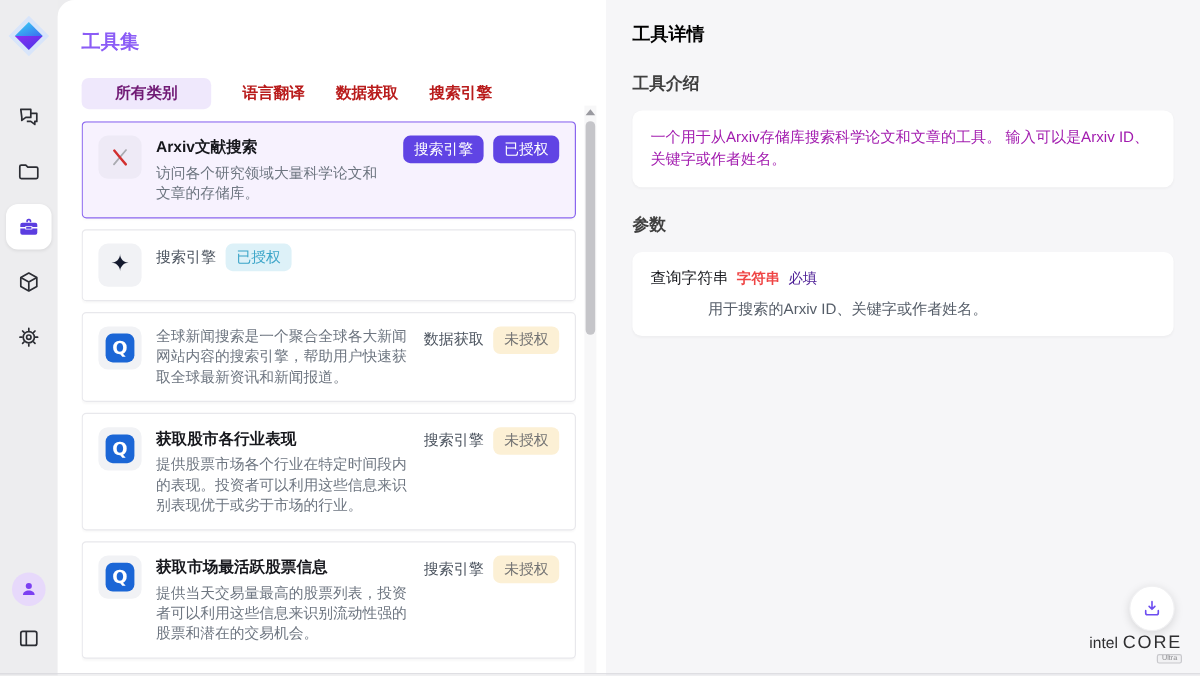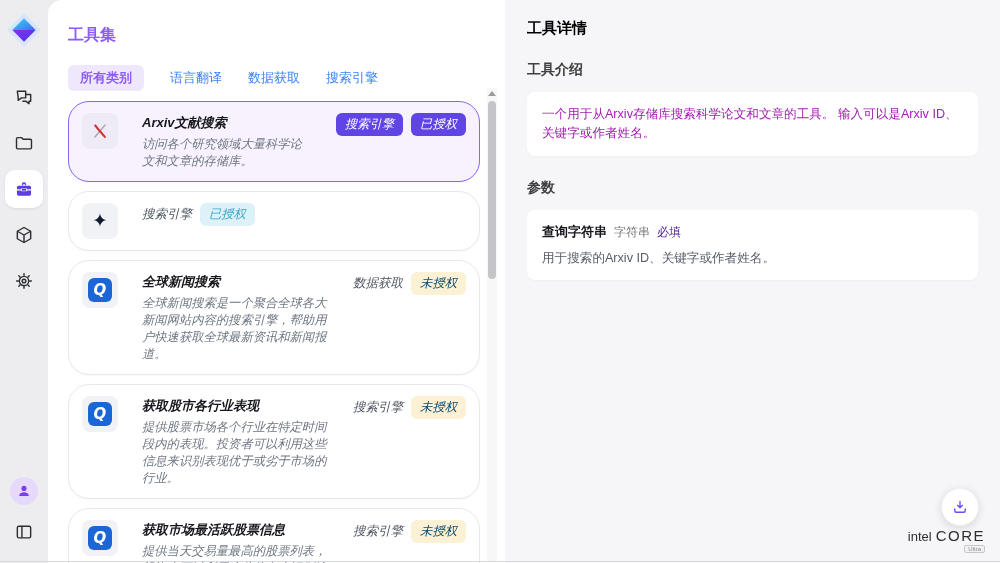--- a/index.html
+++ b/index.html
@@ -26,28 +26,27 @@
     width:28px; height:28px; border-radius:50%; background:#e7d9fb;
     display:flex; align-items:center; justify-content:center; margin-bottom:8px; cursor:pointer;
   }
   
   .tools-panel {
     position:absolute; left:48px; top:0; width:457px; height:100%;
     background:#ffffff; border-radius:14px 0 0 0;
   }
   .tools-title { font-size:16px; font-weight:bold; margin:25px 0 0 20px; color:#8b5cf6; }
   .tabs { display:flex; align-items:center; gap:26px; margin:19px 0 10px 20px; font-size:13px; }
-  .tab { color:#3b82f6; cursor:pointer; }
-  .tab.active { background:#efe8fc; color:#8b5cf6; padding:4px 12px; border-radius:6px; font-weight:bold; }
+  .tab { color:#b91c1c; cursor:pointer;font-weight:bold; }
+  .tab.active { background:#efe8fc; color:#701a75; padding:4px 28px; border-radius:6px; font-weight:bold; }
   .tool-list { margin-left:20px; width:412px; height:475px; overflow:hidden; }
   .card {
-    display:flex; gap:24px; background:#ffffff; border:1px solid #e8e8ec;
-    border-radius:21px; padding:11px 13px; margin-bottom:9px; cursor:pointer;
+    display:flex; gap:12px; background:#ffffff; border:1px solid #e8e8ec;
+    border-radius:4px; padding:11px 13px; margin-bottom:9px; cursor:pointer;
     box-shadow:0 1px 2px rgba(20,20,40,.03);
-    font-style:italic;
   }
   .card.selected { border:1.5px solid #8a66ef; background:#f7f2fe; }
   .card-icon {
     width:36px; height:36px; border-radius:8px; background:#f1f2f5;
     display:flex; align-items:center; justify-content:center; flex-shrink:0;
   }
   .card.selected .card-icon { background:#eeeaf6; }
   .q-chip {
     width:24px; height:24px; border-radius:6px; background:#1b66d6; color:#fff;
     font-size:15px; font-weight:bold; display:flex; align-items:center; justify-content:center;
@@ -55,21 +54,21 @@
   }
   .star-glyph { font-size:19px; color:#141a2e; line-height:1; }
   .card-body { flex:1; min-width:0; }
   .card-title { font-size:13px; font-weight:bold; color:#17181d; margin:1px 0 4px 0; }
   .card-desc { font-size:12.3px; color:#6e7681; line-height:1.38; }
   .card-badges { display:flex; gap:8px; align-items:flex-start; flex-shrink:0; }
   .tag-plain { font-size:12.5px; color:#4d5560; padding-top:3px; }
   .pill { font-size:12.3px; padding:3px 9px; border-radius:6px; white-space:nowrap; }
   .pill-purple { background:#6044e4; color:#ffffff; }
   .pill-cyan { background:#ddf1f8; color:#3ea6c9; }
-  .pill-amber { background:#fcf0d5; color:#0c4a6e; }
+  .pill-amber { background:#fcf0d5; color:#737373; }
   
   .vscroll { position:absolute; right:8px; top:88px; width:10px; height:473px; background:#f7f7f8; }
   .vscroll .arrow-up {
     width:0; height:0; margin:3px auto 2px auto;
     border-left:4px solid transparent; border-right:4px solid transparent;
     border-bottom:5px solid #9a9aa0;
   }
   .vscroll .thumb { position:absolute; top:13px; left:1px; width:8px; height:178px; background:#c5c5c9; border-radius:4px; }
   
   .details-panel {
@@ -77,24 +76,24 @@
     background:#f6f6f8; padding:19px 22px;
   }
   .details-title { font-size:15px; font-weight:bold; color:#000000; }
   .section-title { font-size:14px; font-weight:bold; color:#404040; margin-top:23px; }
   .white-box {
     background:#ffffff; border-radius:8px; margin-top:13px; padding:13px 15px;
     box-shadow:0 1px 2px rgba(20,20,40,.03);
   }
   .intro-text { font-size:12.6px; color:#a21caf; line-height:1.5; }
   .param-head { display:flex; align-items:baseline; gap:7px; }
-  .param-name { font-size:13px; font-weight:bold; color:#17181d; }
-  .param-type { font-size:12px; color:#737373; }
+  .param-name { font-size:13px; font-weight:normal; color:#17181d; }
+  .param-type { font-size:12px; color:#ef4444;font-weight:bold; }
   .param-required { font-size:12px; color:#4c1d95; }
-  .param-desc { font-size:12.6px; color:#555d68; margin-top:9px; }
+  .param-desc { font-size:12.6px; color:#555d68; margin-top:9px;margin-left:48px; }
   
   .fab {
     position:absolute; right:21px; bottom:37px; width:38px; height:38px; border-radius:50%;
     background:#ffffff; box-shadow:0 2px 8px rgba(0,0,0,.13); border:1px solid #f0f0f2;
     display:flex; align-items:center; justify-content:center; color:#6d4df0; cursor:pointer;
   }
   .intel-mark { position:absolute; right:15px; bottom:10px; color:#2e2e30; }
   .intel-row { display:flex; align-items:baseline; gap:4px; }
   .intel-word { font-size:13px; font-weight:normal; letter-spacing:0; }
   .core-word { font-size:15px; letter-spacing:1.5px; font-weight:normal; }
@@ -225,21 +224,20 @@
         <span class="tag-plain">搜索引擎</span>
         <span class="pill pill-cyan">已授权</span>
       </div>
     </div>
 
     <div class="card">
       <div class="card-icon">
           <span class="q-chip">Q</span>
         </div>
       <div class="card-body">
-        <div class="card-title">全球新闻搜索</div>
         <div class="card-desc">全球新闻搜索是一个聚合全球各大新闻网站内容的搜索引擎，帮助用户快速获取全球最新资讯和新闻报道。</div>
       </div>
       <div class="card-badges">
         <span class="tag-plain">数据获取</span>
         <span class="pill pill-amber">未授权</span>
       </div>
     </div>
 
     <div class="card">
       <div class="card-icon">

